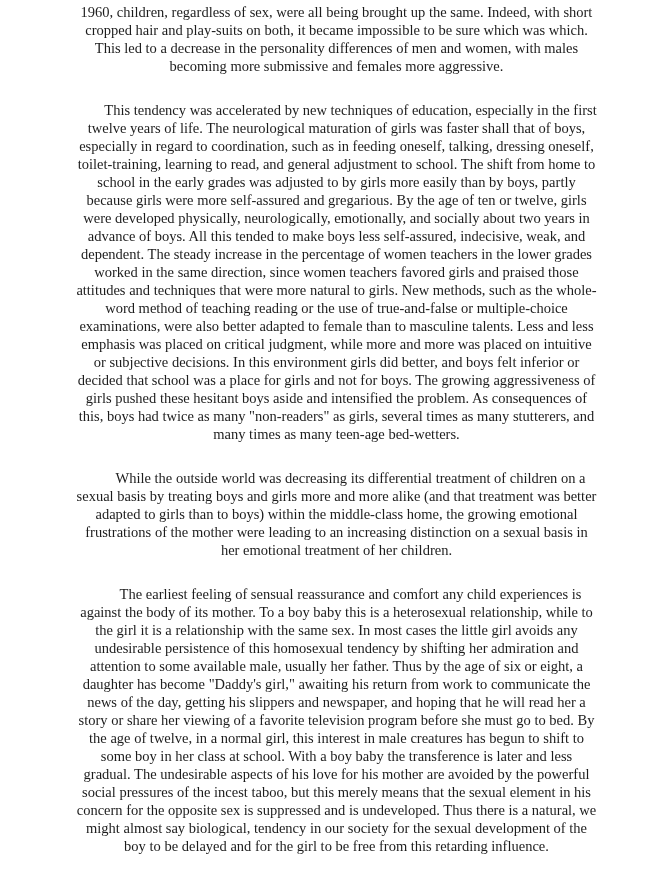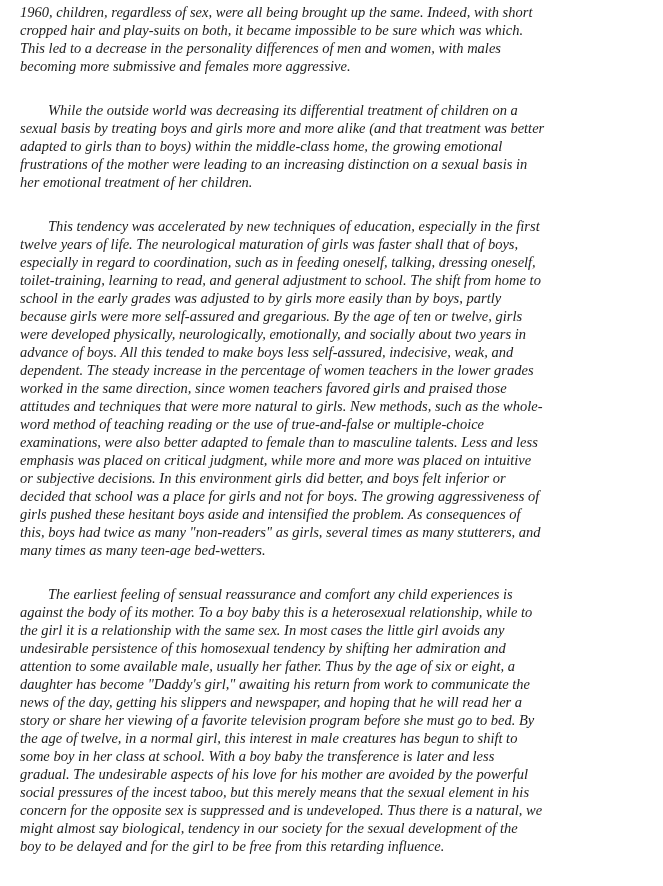--- a/index.html
+++ b/index.html
@@ -16,59 +16,58 @@
     padding: 3px 10px 0 20px;
     overflow: hidden;
   }
   .para {
     margin: 0 0 26px 0;
     font-family: "Liberation Serif", "DejaVu Serif", serif;
     font-size: 14.5px;
     line-height: 18px;
     color: #1c1c1c;
     white-space: pre-line;
-    text-align: left;
-    font-style: italic;
+    text-align: center;
   }
   .para.indent {
     text-indent: 28px;
   }
 </style>
 </head>
 <body>
 
 <div class="page">
   <p class="para">1960, children, regardless of sex, were all being brought up the same. Indeed, with short
 cropped hair and play-suits on both, it became impossible to be sure which was which.
 This led to a decrease in the personality differences of men and women, with males
 becoming more submissive and females more aggressive.</p>
-  <p class="para indent">While the outside world was decreasing its differential treatment of children on a
-sexual basis by treating boys and girls more and more alike (and that treatment was better
-adapted to girls than to boys) within the middle-class home, the growing emotional
-frustrations of the mother were leading to an increasing distinction on a sexual basis in
-her emotional treatment of her children.</p>
   <p class="para indent">This tendency was accelerated by new techniques of education, especially in the first
 twelve years of life. The neurological maturation of girls was faster shall that of boys,
 especially in regard to coordination, such as in feeding oneself, talking, dressing oneself,
 toilet-training, learning to read, and general adjustment to school. The shift from home to
 school in the early grades was adjusted to by girls more easily than by boys, partly
 because girls were more self-assured and gregarious. By the age of ten or twelve, girls
 were developed physically, neurologically, emotionally, and socially about two years in
 advance of boys. All this tended to make boys less self-assured, indecisive, weak, and
 dependent. The steady increase in the percentage of women teachers in the lower grades
 worked in the same direction, since women teachers favored girls and praised those
 attitudes and techniques that were more natural to girls. New methods, such as the whole-
 word method of teaching reading or the use of true-and-false or multiple-choice
 examinations, were also better adapted to female than to masculine talents. Less and less
 emphasis was placed on critical judgment, while more and more was placed on intuitive
 or subjective decisions. In this environment girls did better, and boys felt inferior or
 decided that school was a place for girls and not for boys. The growing aggressiveness of
 girls pushed these hesitant boys aside and intensified the problem. As consequences of
 this, boys had twice as many "non-readers" as girls, several times as many stutterers, and
 many times as many teen-age bed-wetters.</p>
+  <p class="para indent">While the outside world was decreasing its differential treatment of children on a
+sexual basis by treating boys and girls more and more alike (and that treatment was better
+adapted to girls than to boys) within the middle-class home, the growing emotional
+frustrations of the mother were leading to an increasing distinction on a sexual basis in
+her emotional treatment of her children.</p>
   <p class="para indent">The earliest feeling of sensual reassurance and comfort any child experiences is
 against the body of its mother. To a boy baby this is a heterosexual relationship, while to
 the girl it is a relationship with the same sex. In most cases the little girl avoids any
 undesirable persistence of this homosexual tendency by shifting her admiration and
 attention to some available male, usually her father. Thus by the age of six or eight, a
 daughter has become "Daddy's girl," awaiting his return from work to communicate the
 news of the day, getting his slippers and newspaper, and hoping that he will read her a
 story or share her viewing of a favorite television program before she must go to bed. By
 the age of twelve, in a normal girl, this interest in male creatures has begun to shift to
 some boy in her class at school. With a boy baby the transference is later and less

